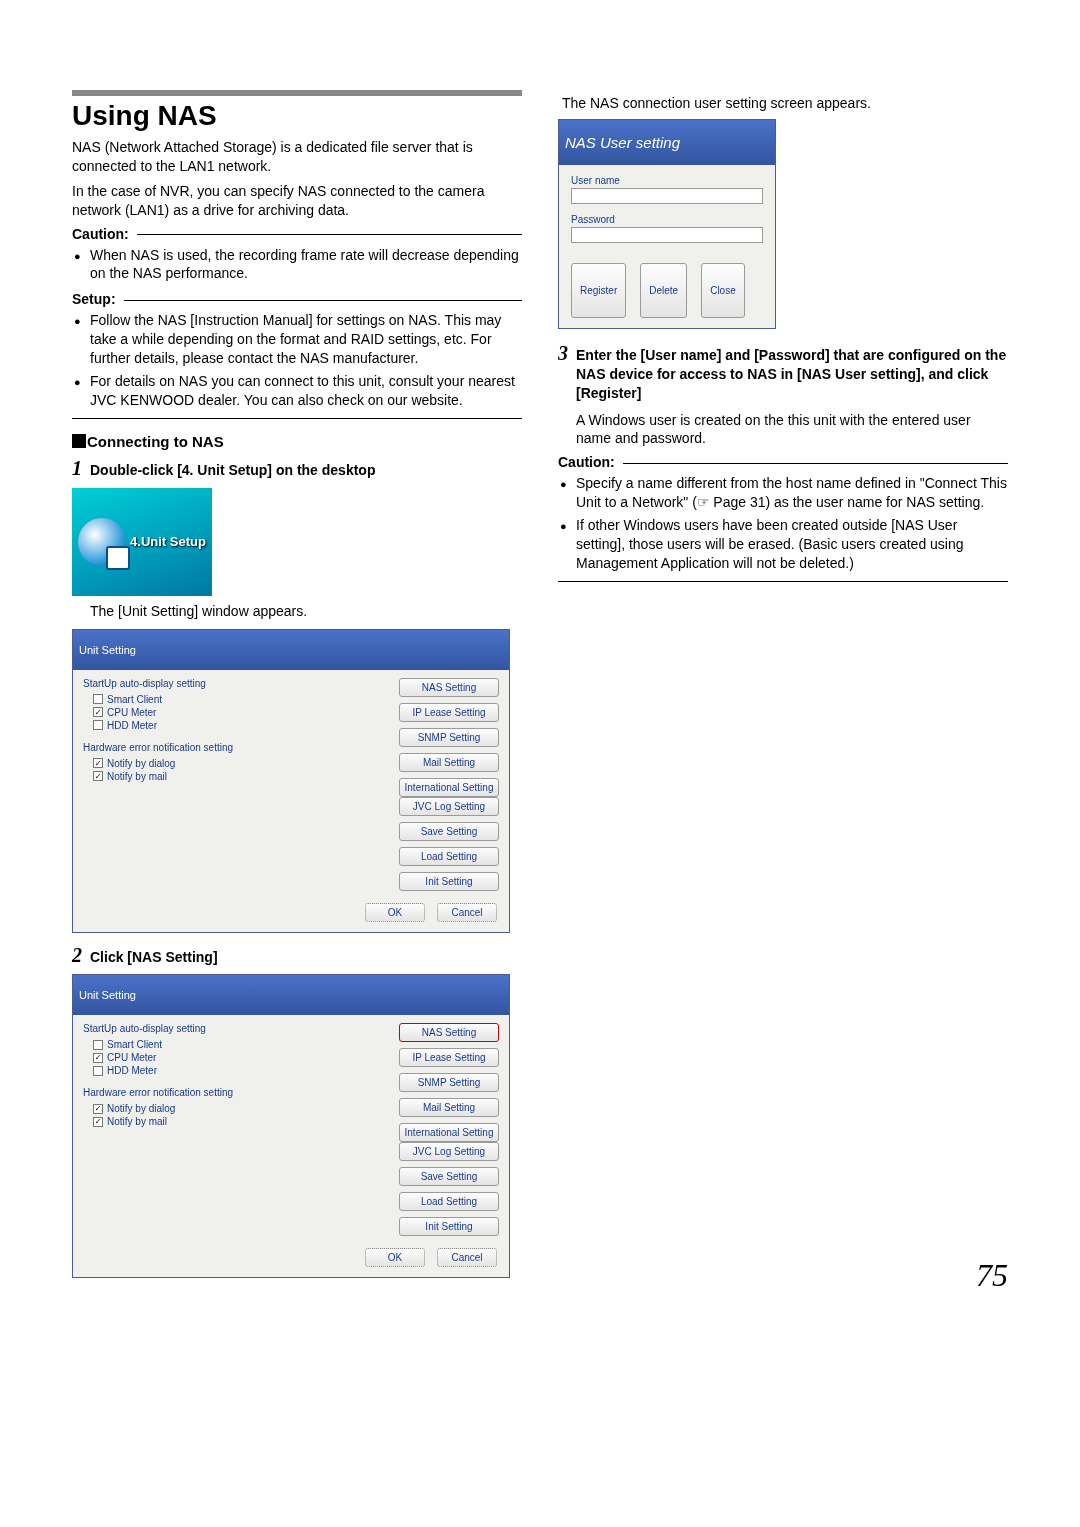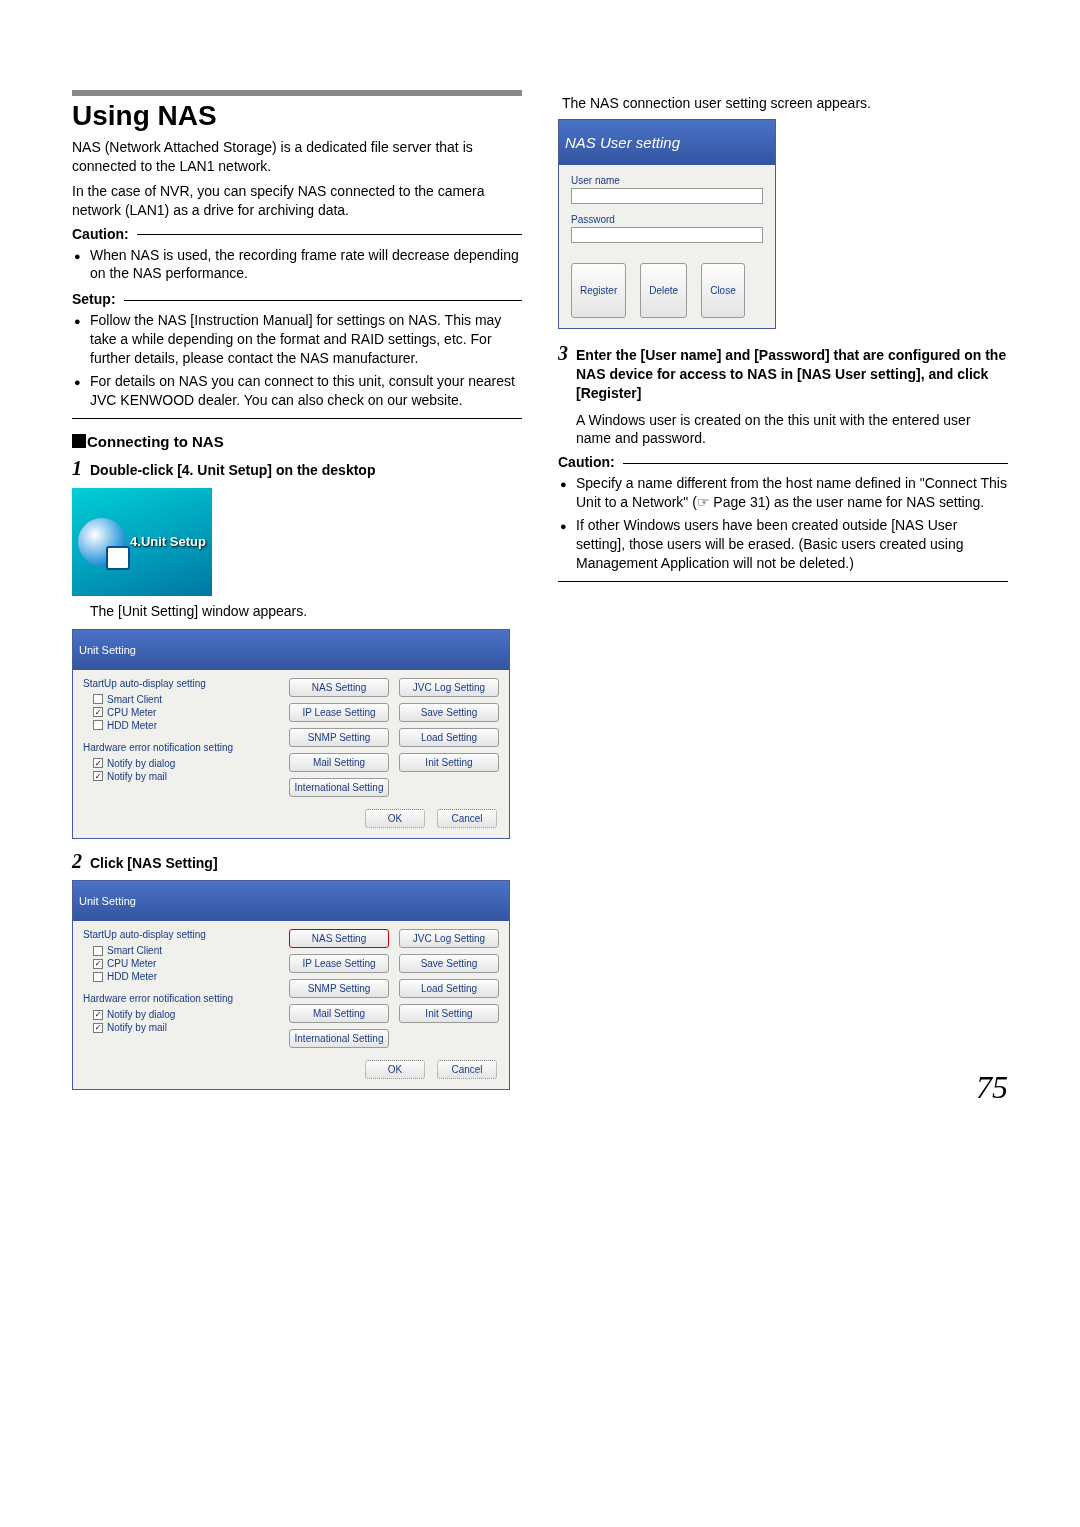--- a/index.html
+++ b/index.html
@@ -189,21 +189,21 @@
     border: 1px solid #777;
     background: #fff;
     display: inline-flex;
     align-items: center;
     justify-content: center;
     font-size: 8px;
     color: #000;
   }
   .unit-dialog .right {
     display: flex;
-    gap: 10px;
+    flex-direction: column;
   }
   .unit-dialog .btncol {
     display: flex;
     flex-direction: column;
     gap: 6px;
   }
   .unit-dialog .dbtn {
     width: 100px;
     padding: 3px 0;
     text-align: center;

